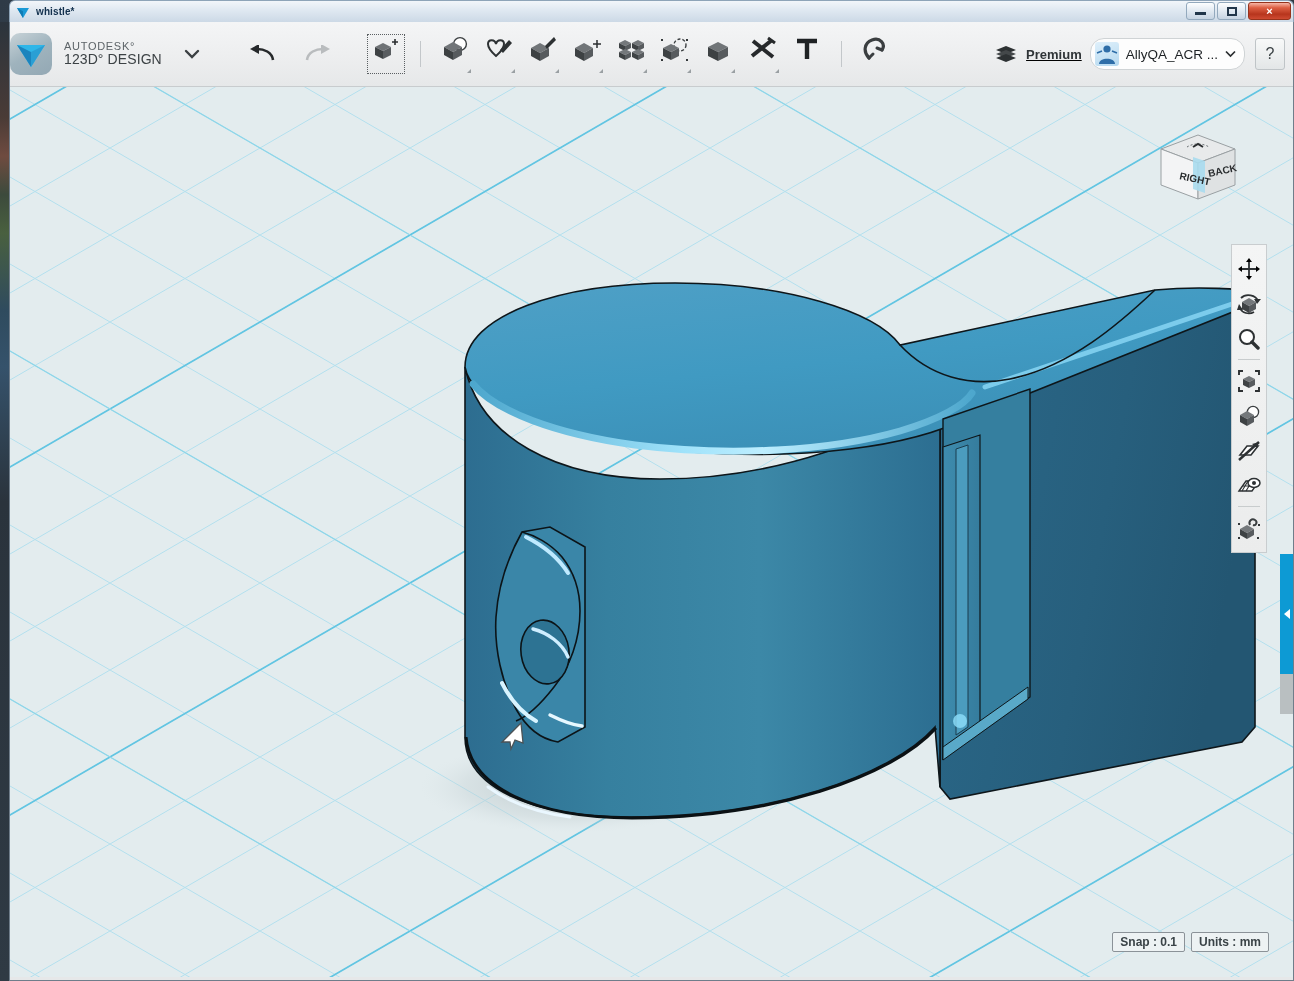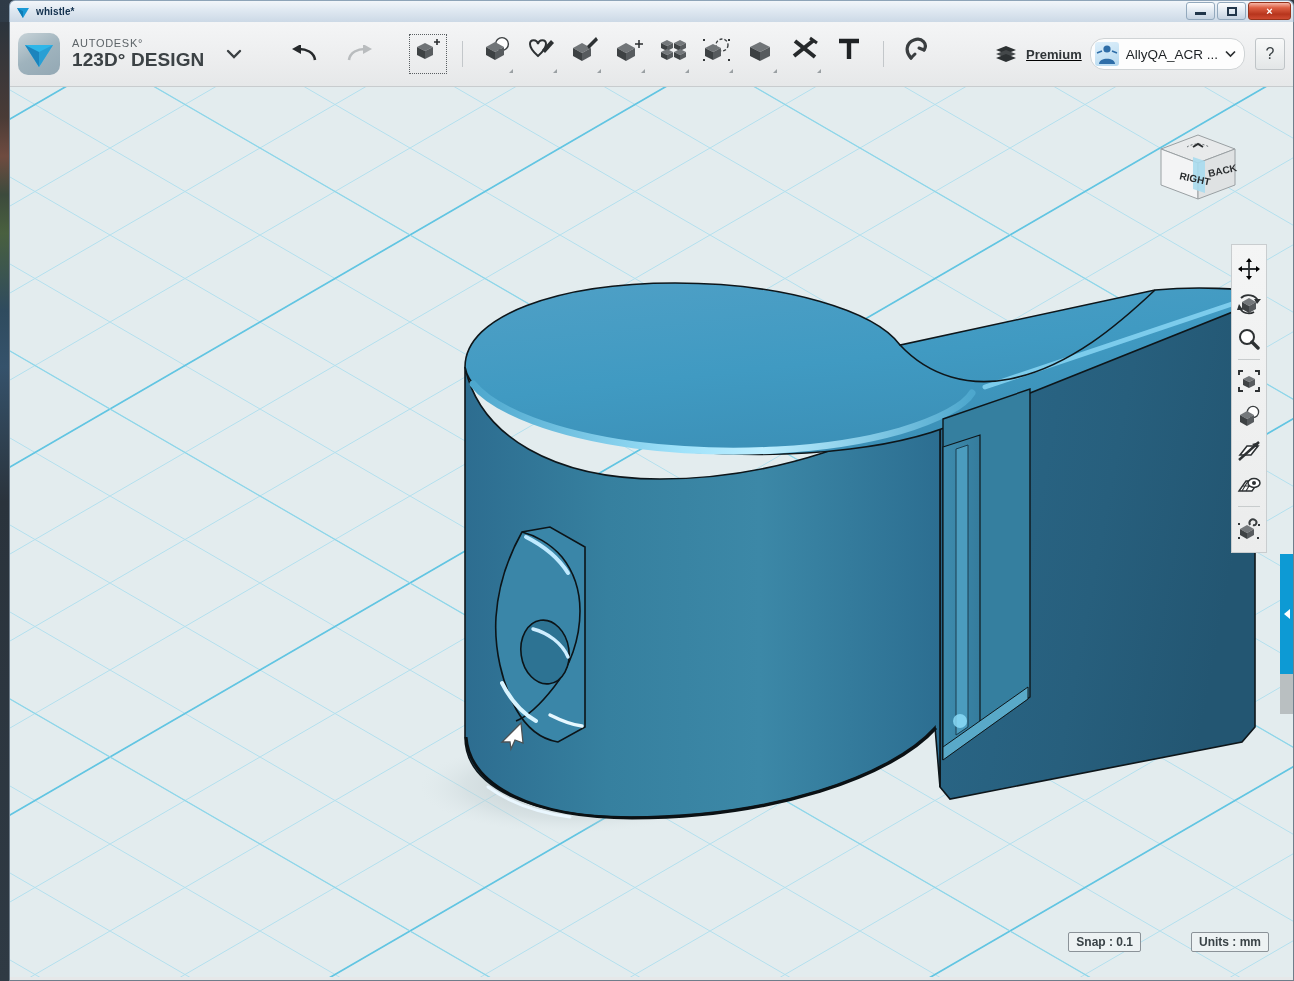--- a/index.html
+++ b/index.html
@@ -61,26 +61,26 @@
   }
 
   #appbar {
     position:absolute; left:0; top:0; width:1283px; height:65px;
     background: linear-gradient(180deg,#f4f5f6 0%,#edeeef 55%,#e6e8e9 100%);
     border-bottom:1px solid #c8ccce;
     display:flex; align-items:center;
   }
 
   
-  #brand { display:flex; align-items:center; padding-left:8px; flex:none; }
+  #brand { display:flex; align-items:center; padding-left:0; flex:none; }
   #brand-logo { width:42px; height:42px; border-radius:10px; position:relative; overflow:hidden;
      background: linear-gradient(150deg,#c8d3d8 0%,#9fb3bd 50%,#93a8b4 100%); flex:none; }
   #brand-text { margin-left:12px; line-height:1.08; }
   #brand-top { font-size:11px; color:#5d6468; letter-spacing:.7px; }
-  #brand-bot { font-size:19px; color:#3c4245; font-weight:bold; letter-spacing:.1px; }
+  #brand-bot { font-size:14px; color:#3c4245; font-weight:normal; letter-spacing:.1px; }
   #brand-caret { margin-left:22px; color:#3b4043; }
 
   
   #undo-group { display:flex; align-items:center; gap:24px; margin-left:48px; }
   .arrow-btn { width:30px; height:26px; display:flex; align-items:center; justify-content:center; }
 
   #tools { display:flex; align-items:center; margin-left:32px; }
   .tbtn { width:44px; height:46px; position:relative;
           display:flex; align-items:flex-start; justify-content:center; padding-top:5px; }
   .tbtn.sel { outline:1px dotted #5a5f62; outline-offset:-4px; }
@@ -122,21 +122,21 @@
   
   #rtab { position:absolute; right:0; top:467px; width:13px; height:120px;
      background:#0d9ad4; display:flex; align-items:center; justify-content:center; }
   #rtab-arrow { width:0;height:0; border-top:5px solid transparent; border-bottom:5px solid transparent;
      border-right:6px solid #fff; }
   #rscroll { position:absolute; right:0; top:587px; width:13px; height:40px; background:#b9bfc1; }
 
   
   #status { position:absolute; right:24px; bottom:28px; display:flex; gap:6px; }
   .badge { height:20px; border:1px solid #8b9298; background:#edf2f3; border-radius:2px;
-     display:flex; align-items:center; padding:0 7px; font-size:12px; color:#3a4347; font-weight:bold;margin-left:44px; }
+     display:flex; align-items:center; padding:0 7px; font-size:12px; color:#3a4347; font-weight:bold; }
 
   
   #bottom-frame { position:absolute; left:0; bottom:0; width:1283px; height:3px; background:#e6e8e9; }
 </style>
 </head>
 <body>
 
 <div class="desk-blob" id="desk-white1"></div>
 <div class="desk-blob" id="desk-red"></div>
 <div class="desk-blob" id="desk-white2"></div>

